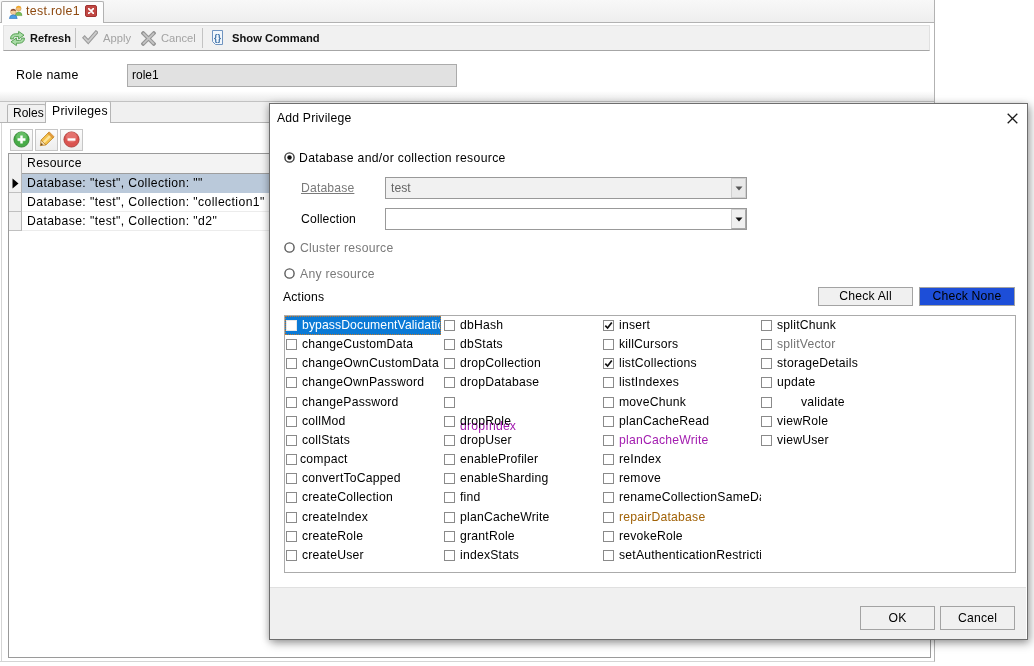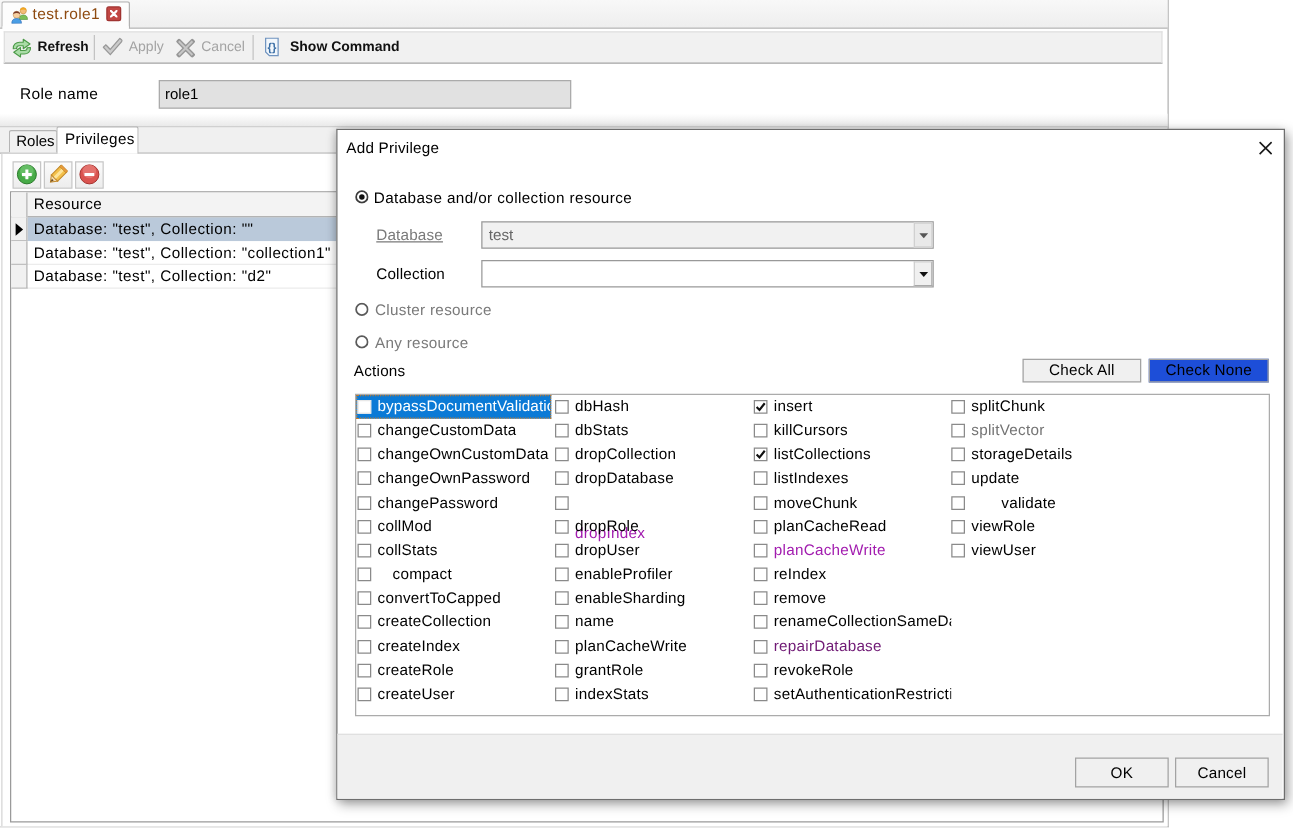--- a/index.html
+++ b/index.html
@@ -142,21 +142,21 @@
 <div class="ab txt" style="left:302px;top:354px;height:19px;line-height:19px;font-size:12.2px;letter-spacing:0.22px;color:#000000;z-index:13;max-width:142px;overflow:hidden;">changeOwnCustomData</div>
 <div class="ab" style="left:286px;top:377px;width:11px;height:11px;background:#ffffff;border:1px solid #8a8a8a;z-index:13;"></div>
 <div class="ab txt" style="left:302px;top:373px;height:19px;line-height:19px;font-size:12.2px;letter-spacing:0.22px;color:#000000;z-index:13;max-width:142px;overflow:hidden;">changeOwnPassword</div>
 <div class="ab" style="left:286px;top:397px;width:11px;height:11px;background:#ffffff;border:1px solid #8a8a8a;z-index:13;"></div>
 <div class="ab txt" style="left:302px;top:393px;height:19px;line-height:19px;font-size:12.2px;letter-spacing:0.22px;color:#000000;z-index:13;max-width:142px;overflow:hidden;">changePassword</div>
 <div class="ab" style="left:286px;top:416px;width:11px;height:11px;background:#ffffff;border:1px solid #8a8a8a;z-index:13;"></div>
 <div class="ab txt" style="left:302px;top:412px;height:19px;line-height:19px;font-size:12.2px;letter-spacing:0.22px;color:#000000;z-index:13;max-width:142px;overflow:hidden;">collMod</div>
 <div class="ab" style="left:286px;top:435px;width:11px;height:11px;background:#ffffff;border:1px solid #8a8a8a;z-index:13;"></div>
 <div class="ab txt" style="left:302px;top:431px;height:19px;line-height:19px;font-size:12.2px;letter-spacing:0.22px;color:#000000;z-index:13;max-width:142px;overflow:hidden;">collStats</div>
 <div class="ab" style="left:286px;top:454px;width:11px;height:11px;background:#ffffff;border:1px solid #8a8a8a;z-index:13;"></div>
-<div class="ab txt" style="left:314px;top:450px;height:19px;line-height:19px;font-size:12.2px;letter-spacing:0.22px;color:#000000;z-index:13;max-width:142px;overflow:hidden;">compact</div>
+<div class="ab txt" style="left:300px;top:450px;height:19px;line-height:19px;font-size:12.2px;letter-spacing:0.22px;color:#000000;z-index:13;max-width:142px;overflow:hidden;">compact</div>
 <div class="ab" style="left:286px;top:473px;width:11px;height:11px;background:#ffffff;border:1px solid #8a8a8a;z-index:13;"></div>
 <div class="ab txt" style="left:302px;top:469px;height:19px;line-height:19px;font-size:12.2px;letter-spacing:0.22px;color:#000000;z-index:13;max-width:142px;overflow:hidden;">convertToCapped</div>
 <div class="ab" style="left:286px;top:492px;width:11px;height:11px;background:#ffffff;border:1px solid #8a8a8a;z-index:13;"></div>
 <div class="ab txt" style="left:302px;top:488px;height:19px;line-height:19px;font-size:12.2px;letter-spacing:0.22px;color:#000000;z-index:13;max-width:142px;overflow:hidden;">createCollection</div>
 <div class="ab" style="left:286px;top:512px;width:11px;height:11px;background:#ffffff;border:1px solid #8a8a8a;z-index:13;"></div>
 <div class="ab txt" style="left:302px;top:508px;height:19px;line-height:19px;font-size:12.2px;letter-spacing:0.22px;color:#000000;z-index:13;max-width:142px;overflow:hidden;">createIndex</div>
 <div class="ab" style="left:286px;top:531px;width:11px;height:11px;background:#ffffff;border:1px solid #8a8a8a;z-index:13;"></div>
 <div class="ab txt" style="left:302px;top:527px;height:19px;line-height:19px;font-size:12.2px;letter-spacing:0.22px;color:#000000;z-index:13;max-width:142px;overflow:hidden;">createRole</div>
 <div class="ab" style="left:286px;top:550px;width:11px;height:11px;background:#ffffff;border:1px solid #8a8a8a;z-index:13;"></div>
 <div class="ab txt" style="left:302px;top:546px;height:19px;line-height:19px;font-size:12.2px;letter-spacing:0.22px;color:#000000;z-index:13;max-width:142px;overflow:hidden;">createUser</div>
@@ -172,21 +172,21 @@
 <div class="ab txt" style="left:460px;top:393px;height:19px;line-height:19px;font-size:12.2px;letter-spacing:0.22px;color:#a21caf;z-index:13;max-width:143px;overflow:hidden;margin-top:24px;">dropIndex</div>
 <div class="ab" style="left:444px;top:416px;width:11px;height:11px;background:#ffffff;border:1px solid #8a8a8a;z-index:13;"></div>
 <div class="ab txt" style="left:460px;top:412px;height:19px;line-height:19px;font-size:12.2px;letter-spacing:0.22px;color:#000000;z-index:13;max-width:143px;overflow:hidden;">dropRole</div>
 <div class="ab" style="left:444px;top:435px;width:11px;height:11px;background:#ffffff;border:1px solid #8a8a8a;z-index:13;"></div>
 <div class="ab txt" style="left:460px;top:431px;height:19px;line-height:19px;font-size:12.2px;letter-spacing:0.22px;color:#000000;z-index:13;max-width:143px;overflow:hidden;">dropUser</div>
 <div class="ab" style="left:444px;top:454px;width:11px;height:11px;background:#ffffff;border:1px solid #8a8a8a;z-index:13;"></div>
 <div class="ab txt" style="left:460px;top:450px;height:19px;line-height:19px;font-size:12.2px;letter-spacing:0.22px;color:#000000;z-index:13;max-width:143px;overflow:hidden;">enableProfiler</div>
 <div class="ab" style="left:444px;top:473px;width:11px;height:11px;background:#ffffff;border:1px solid #8a8a8a;z-index:13;"></div>
 <div class="ab txt" style="left:460px;top:469px;height:19px;line-height:19px;font-size:12.2px;letter-spacing:0.22px;color:#000000;z-index:13;max-width:143px;overflow:hidden;">enableSharding</div>
 <div class="ab" style="left:444px;top:492px;width:11px;height:11px;background:#ffffff;border:1px solid #8a8a8a;z-index:13;"></div>
-<div class="ab txt" style="left:460px;top:488px;height:19px;line-height:19px;font-size:12.2px;letter-spacing:0.22px;color:#000000;z-index:13;max-width:143px;overflow:hidden;">name</div>
+<div class="ab txt" style="left:460px;top:488px;height:19px;line-height:19px;font-size:12.2px;letter-spacing:0.22px;color:#000000;z-index:13;max-width:143px;overflow:hidden;">find</div>
 <div class="ab" style="left:444px;top:512px;width:11px;height:11px;background:#ffffff;border:1px solid #8a8a8a;z-index:13;"></div>
 <div class="ab txt" style="left:460px;top:508px;height:19px;line-height:19px;font-size:12.2px;letter-spacing:0.22px;color:#000000;z-index:13;max-width:143px;overflow:hidden;">planCacheWrite</div>
 <div class="ab" style="left:444px;top:531px;width:11px;height:11px;background:#ffffff;border:1px solid #8a8a8a;z-index:13;"></div>
 <div class="ab txt" style="left:460px;top:527px;height:19px;line-height:19px;font-size:12.2px;letter-spacing:0.22px;color:#000000;z-index:13;max-width:143px;overflow:hidden;">grantRole</div>
 <div class="ab" style="left:444px;top:550px;width:11px;height:11px;background:#ffffff;border:1px solid #8a8a8a;z-index:13;"></div>
 <div class="ab txt" style="left:460px;top:546px;height:19px;line-height:19px;font-size:12.2px;letter-spacing:0.22px;color:#000000;z-index:13;max-width:143px;overflow:hidden;">indexStats</div>
 <div class="ab" style="left:603px;top:320px;width:11px;height:11px;background:#ffffff;border:1px solid #8a8a8a;z-index:13;"></div>
 <svg class="ab" style="left:604px;top:321px;z-index:14" width="9" height="9" viewBox="0 0 9 9">
     <path d="M1.3 4.6 L3.6 7 L7.8 1.6" fill="none" stroke="#111" stroke-width="1.7"></path>
   </svg>
@@ -206,21 +206,21 @@
 <div class="ab txt" style="left:619px;top:412px;height:19px;line-height:19px;font-size:12.2px;letter-spacing:0.22px;color:#000000;z-index:13;max-width:142px;overflow:hidden;">planCacheRead</div>
 <div class="ab" style="left:603px;top:435px;width:11px;height:11px;background:#ffffff;border:1px solid #8a8a8a;z-index:13;"></div>
 <div class="ab txt" style="left:619px;top:431px;height:19px;line-height:19px;font-size:12.2px;letter-spacing:0.22px;color:#a21caf;z-index:13;max-width:142px;overflow:hidden;">planCacheWrite</div>
 <div class="ab" style="left:603px;top:454px;width:11px;height:11px;background:#ffffff;border:1px solid #8a8a8a;z-index:13;"></div>
 <div class="ab txt" style="left:619px;top:450px;height:19px;line-height:19px;font-size:12.2px;letter-spacing:0.22px;color:#000000;z-index:13;max-width:142px;overflow:hidden;">reIndex</div>
 <div class="ab" style="left:603px;top:473px;width:11px;height:11px;background:#ffffff;border:1px solid #8a8a8a;z-index:13;"></div>
 <div class="ab txt" style="left:619px;top:469px;height:19px;line-height:19px;font-size:12.2px;letter-spacing:0.22px;color:#000000;z-index:13;max-width:142px;overflow:hidden;text-align:right;">remove</div>
 <div class="ab" style="left:603px;top:492px;width:11px;height:11px;background:#ffffff;border:1px solid #8a8a8a;z-index:13;"></div>
 <div class="ab txt" style="left:619px;top:488px;height:19px;line-height:19px;font-size:12.2px;letter-spacing:0.22px;color:#000000;z-index:13;max-width:142px;overflow:hidden;">renameCollectionSameDatabase</div>
 <div class="ab" style="left:603px;top:512px;width:11px;height:11px;background:#ffffff;border:1px solid #8a8a8a;z-index:13;"></div>
-<div class="ab txt" style="left:619px;top:508px;height:19px;line-height:19px;font-size:12.2px;letter-spacing:0.22px;color:#701a75;z-index:13;max-width:142px;overflow:hidden;">repairDatabase</div>
+<div class="ab txt" style="left:619px;top:508px;height:19px;line-height:19px;font-size:12.2px;letter-spacing:0.22px;color:#a16207;z-index:13;max-width:142px;overflow:hidden;">repairDatabase</div>
 <div class="ab" style="left:603px;top:531px;width:11px;height:11px;background:#ffffff;border:1px solid #8a8a8a;z-index:13;"></div>
 <div class="ab txt" style="left:619px;top:527px;height:19px;line-height:19px;font-size:12.2px;letter-spacing:0.22px;color:#000000;z-index:13;max-width:142px;overflow:hidden;">revokeRole</div>
 <div class="ab" style="left:603px;top:550px;width:11px;height:11px;background:#ffffff;border:1px solid #8a8a8a;z-index:13;"></div>
 <div class="ab txt" style="left:619px;top:546px;height:19px;line-height:19px;font-size:12.2px;letter-spacing:0.22px;color:#000000;z-index:13;max-width:142px;overflow:hidden;">setAuthenticationRestriction</div>
 <div class="ab" style="left:761px;top:320px;width:11px;height:11px;background:#ffffff;border:1px solid #8a8a8a;z-index:13;"></div>
 <div class="ab txt" style="left:777px;top:316px;height:19px;line-height:19px;font-size:12.2px;letter-spacing:0.22px;color:#000000;z-index:13;max-width:200px;overflow:hidden;">splitChunk</div>
 <div class="ab" style="left:761px;top:339px;width:11px;height:11px;background:#ffffff;border:1px solid #8a8a8a;z-index:13;"></div>
 <div class="ab txt" style="left:777px;top:335px;height:19px;line-height:19px;font-size:12.2px;letter-spacing:0.22px;color:#737373;z-index:13;max-width:200px;overflow:hidden;">splitVector</div>
 <div class="ab" style="left:761px;top:358px;width:11px;height:11px;background:#ffffff;border:1px solid #8a8a8a;z-index:13;"></div>
 <div class="ab txt" style="left:777px;top:354px;height:19px;line-height:19px;font-size:12.2px;letter-spacing:0.22px;color:#000000;z-index:13;max-width:200px;overflow:hidden;">storageDetails</div>

